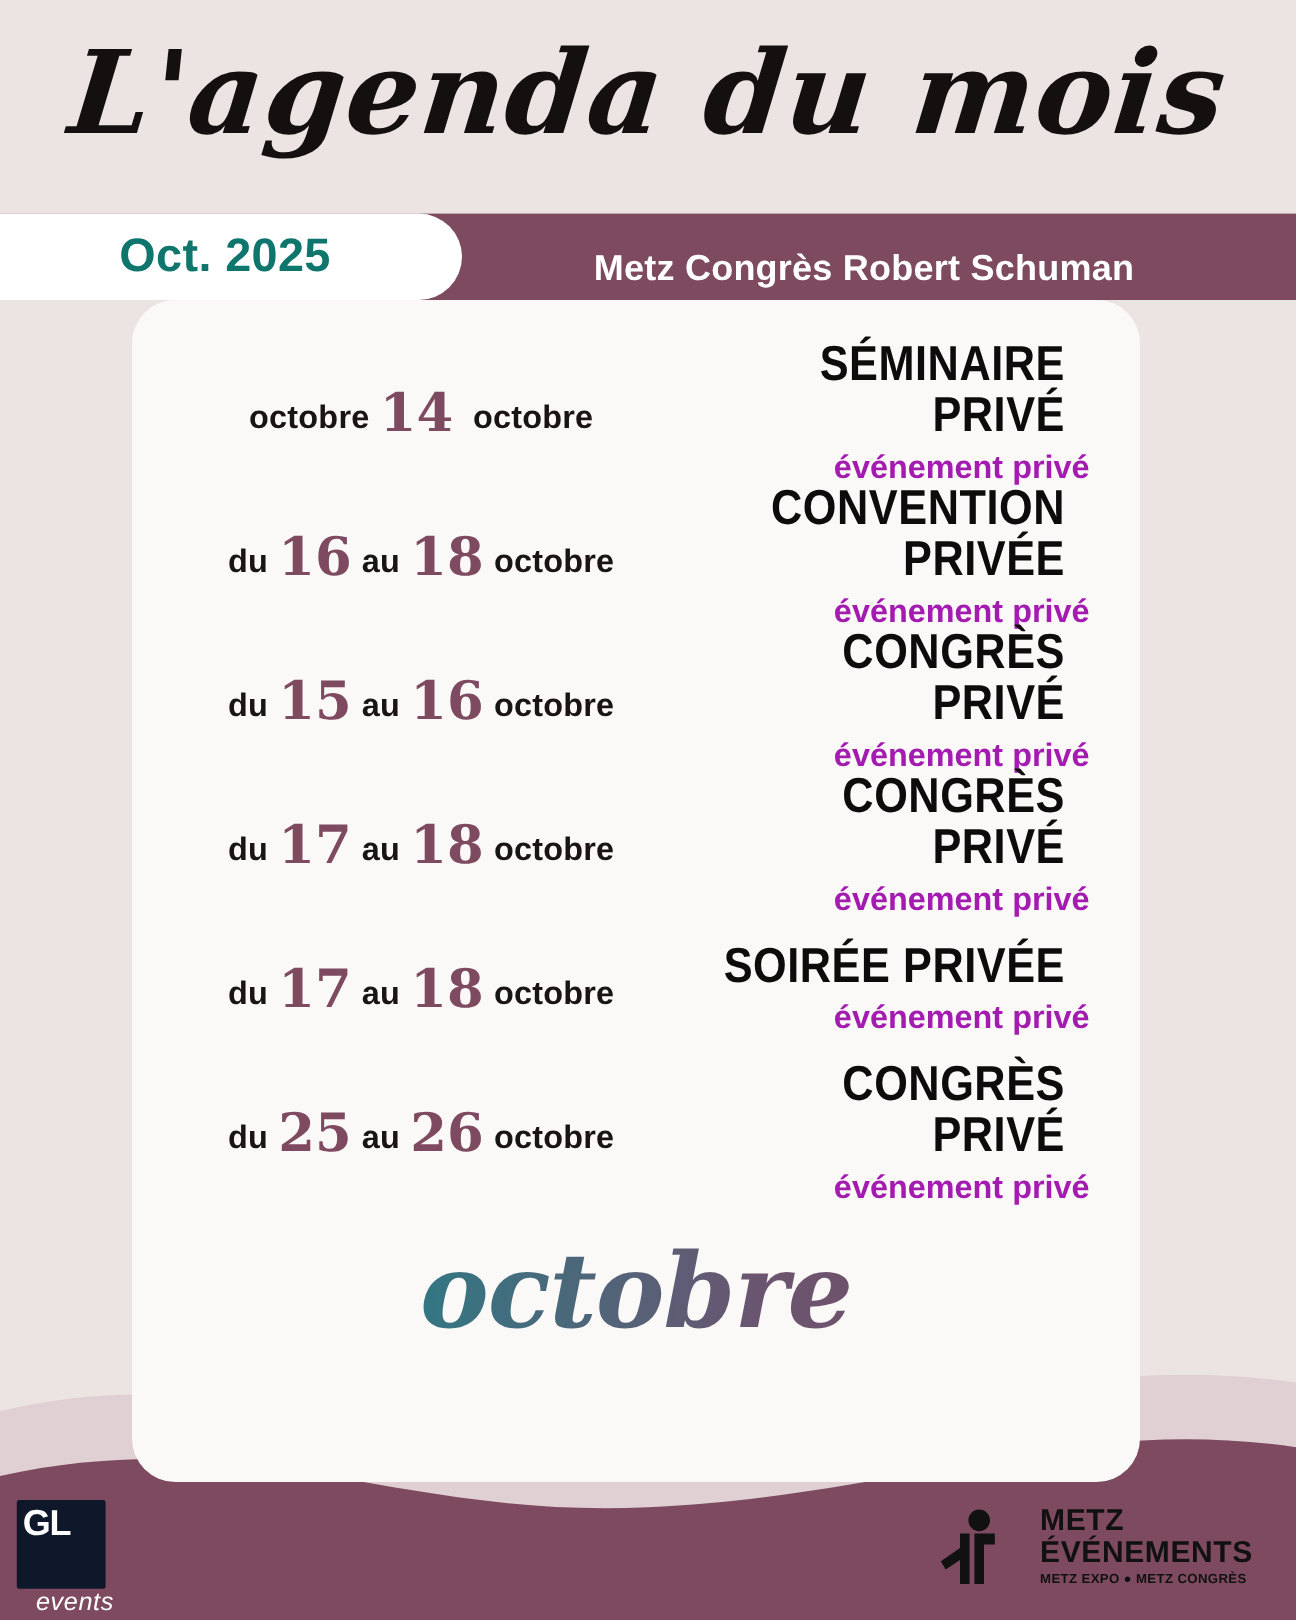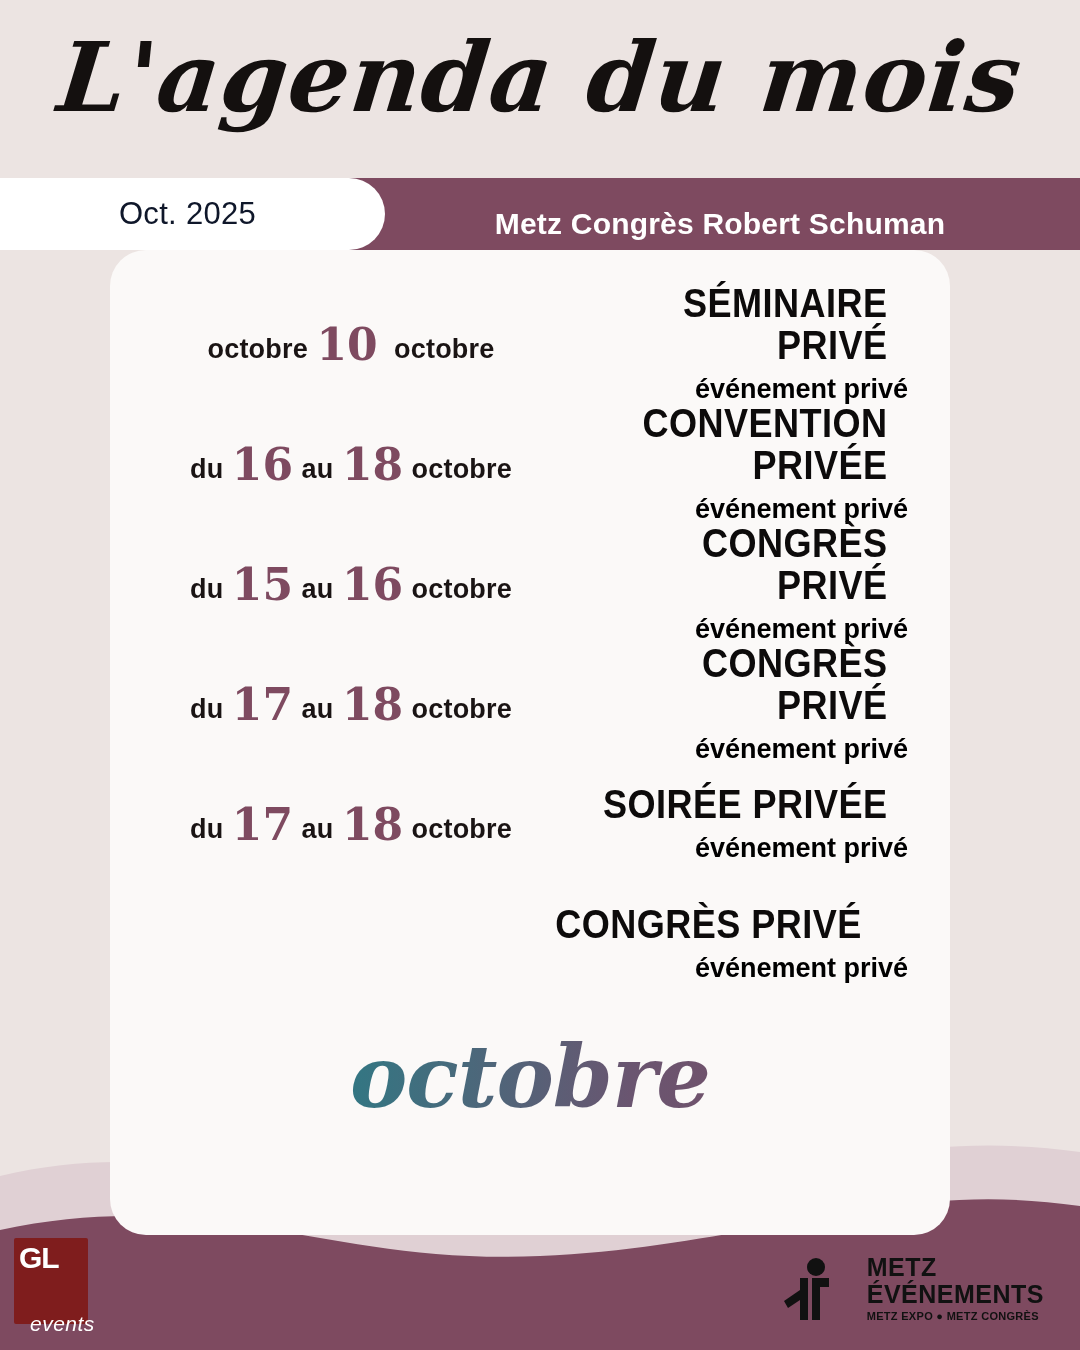--- a/index.html
+++ b/index.html
@@ -58,23 +58,23 @@
     left: -40px;
     width: 425px;
     height: 72px;
     background: #ffffff;
     border-radius: 0 40px 40px 0;
     display: flex;
     align-items: center;
     justify-content: center;
   }
   .subbar-pill-text {
-    font-size: 31px;
-    font-weight: 400;
-    color: #0f172a;
+    font-size: 39px;
+    font-weight: 700;
+    color: #0f766e;
     letter-spacing: 0.3px;
     padding-left: 30px;
   }
   .venue-name {
     position: absolute;
     top: 178px;
     left: 400px;
     width: 640px;
     height: 92px;
     display: flex;
@@ -149,21 +149,21 @@
     font-size: 41px;
     line-height: 1.02;
     letter-spacing: .5px;
     color: #0d0b0b;
     transform: scaleX(0.88);
     transform-origin: center;
   }
   .ev-sub {
     font-size: 27px;
     font-weight: 600;
-    color: #000000;
+    color: #a21caf;
     margin-top: 7px;
   }
 
   
   .month-script {
     position: absolute;
     bottom: 108px;
     left: 0;
     width: 840px;
     text-align: center;
@@ -177,22 +177,22 @@
     color: transparent;
     letter-spacing: -1px;
   }
 
   
   .gl-logo {
     position: absolute;
     left: 14px;
     bottom: 26px;
     width: 74px;
-    height: 86px;
-    background: #7f1d1d;
+    height: 74px;
+    background: #0f172a;
     color: #ffffff;
     border-radius: 2px;
   }
   .gl-logo .gl-g {
     position: absolute;
     top: 3px; left: 5px;
     font-weight: 700;
     font-size: 30px;
     letter-spacing: -1px;
   }
@@ -242,21 +242,21 @@
     <span class="subbar-pill-text">Oct. 2025</span>
   </div>
   <div class="venue-name">Metz Congrès Robert Schuman</div>
 
   <div class="card">
     <div class="card-inner">
 
       <div class="event-row">
         <div class="date-col">
           <span class="d-word">octobre</span>
-          <span class="d-num">10</span>
+          <span class="d-num">14</span>
           <span class="d-word"></span>
           <span class="d-num"></span>
           <span class="d-word">octobre</span>
         </div>
         <div class="title-col">
           <div class="ev-title">SÉMINAIRE PRIVÉ</div>
           <div class="ev-sub">événement privé</div>
         </div>
       </div>
 
@@ -310,20 +310,27 @@
           <span class="d-num">18</span>
           <span class="d-word">octobre</span>
         </div>
         <div class="title-col">
           <div class="ev-title">SOIRÉE PRIVÉE</div>
           <div class="ev-sub">événement privé</div>
         </div>
       </div>
 
       <div class="event-row">
+        <div class="date-col">
+          <span class="d-word">du</span>
+          <span class="d-num">25</span>
+          <span class="d-word">au</span>
+          <span class="d-num">26</span>
+          <span class="d-word">octobre</span>
+        </div>
         <div class="title-col">
           <div class="ev-title">CONGRÈS PRIVÉ</div>
           <div class="ev-sub">événement privé</div>
         </div>
       </div>
 
     </div>
 
     <div class="month-script">octobre</div>
   </div>

